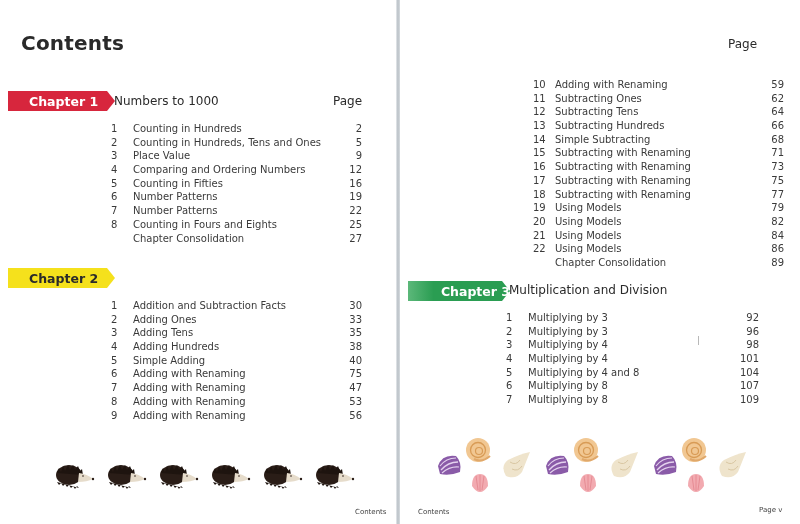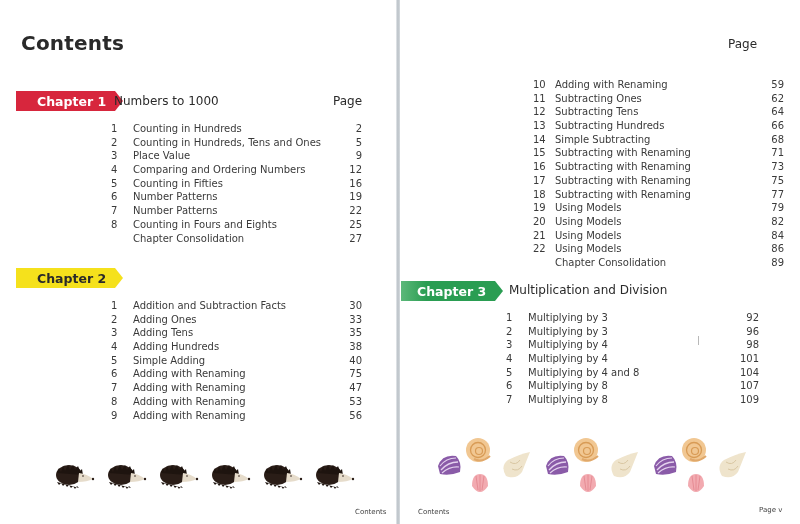--- a/index.html
+++ b/index.html
@@ -35,21 +35,21 @@
     .footer { position: absolute; top: 508px; font-size: 7px; color: #444; }
 
     .deco { position: absolute; }
   </style>
 </head>
 <body>
 
 <div class="page page-left">
   <div class="contents-title">Contents</div>
 
-  <div class="chapter-tab tab-red" style="left:16px; top:91px; width:107px;align-items:center;">
+  <div class="chapter-tab tab-red" style="left:8px; top:91px; width:107px;align-items:center;">
     <svg class="tab-bg" viewBox="0 0 107 20" preserveAspectRatio="none">
       <polygon points="0,0 99,0 107,10 99,20 0,20" fill="#d7263d"></polygon>
     </svg>
     <span>Chapter 1</span>
   </div>
   <div class="chapter-title" style="left:114px; top:94px;">Numbers to 1000</div>
   <div class="page-head" style="left:333px; top:94px;">Page</div>
 
   <div class="toc" style="left:111px; top:122px; width:251px;">
     <div class="toc-row">
@@ -92,21 +92,21 @@
         <span class="toc-title" style="left:22px">Counting in Fours and Eights</span>
         <span class="toc-page">25</span>
       </div>
     <div class="toc-row">
         <span class="toc-num"></span>
         <span class="toc-title" style="left:22px">Chapter Consolidation</span>
         <span class="toc-page">27</span>
       </div>
   </div>
 
-  <div class="chapter-tab tab-yellow" style="left:16px; top:268px; width:107px;">
+  <div class="chapter-tab tab-yellow" style="left:8px; top:268px; width:107px;">
     <svg class="tab-bg" viewBox="0 0 107 20" preserveAspectRatio="none">
       <polygon points="0,0 99,0 107,10 99,20 0,20" fill="#f5e11c"></polygon>
     </svg>
     <span>Chapter 2</span>
   </div>
 
   <div class="toc" style="left:111px; top:299px; width:251px;">
     <div class="toc-row">
         <span class="toc-num">1</span>
         <span class="toc-title" style="left:22px">Addition and Subtraction Facts</span>
@@ -248,21 +248,21 @@
         <span class="toc-title" style="left:22px">Using Models</span>
         <span class="toc-page">86</span>
       </div>
     <div class="toc-row">
         <span class="toc-num"></span>
         <span class="toc-title" style="left:22px">Chapter Consolidation</span>
         <span class="toc-page">89</span>
       </div>
   </div>
 
-  <div class="chapter-tab tab-green" style="left:1px; top:281px; width:102px; padding-left:16px;">
+  <div class="chapter-tab tab-green" style="left:8px; top:281px; width:102px; padding-left:25px;justify-content:flex-end;">
     <svg class="tab-bg" viewBox="0 0 102 20" preserveAspectRatio="none">
       <defs>
         <linearGradient id="gGreen" x1="0" x2="1" y1="0" y2="0">
           <stop offset="0" stop-color="#5cb87a"></stop>
           <stop offset="0.25" stop-color="#2a9d52"></stop>
           <stop offset="1" stop-color="#2a9d52"></stop>
         </linearGradient>
       </defs>
       <polygon points="0,0 94,0 102,10 94,20 0,20" fill="url(#gGreen)"></polygon>
     </svg>

